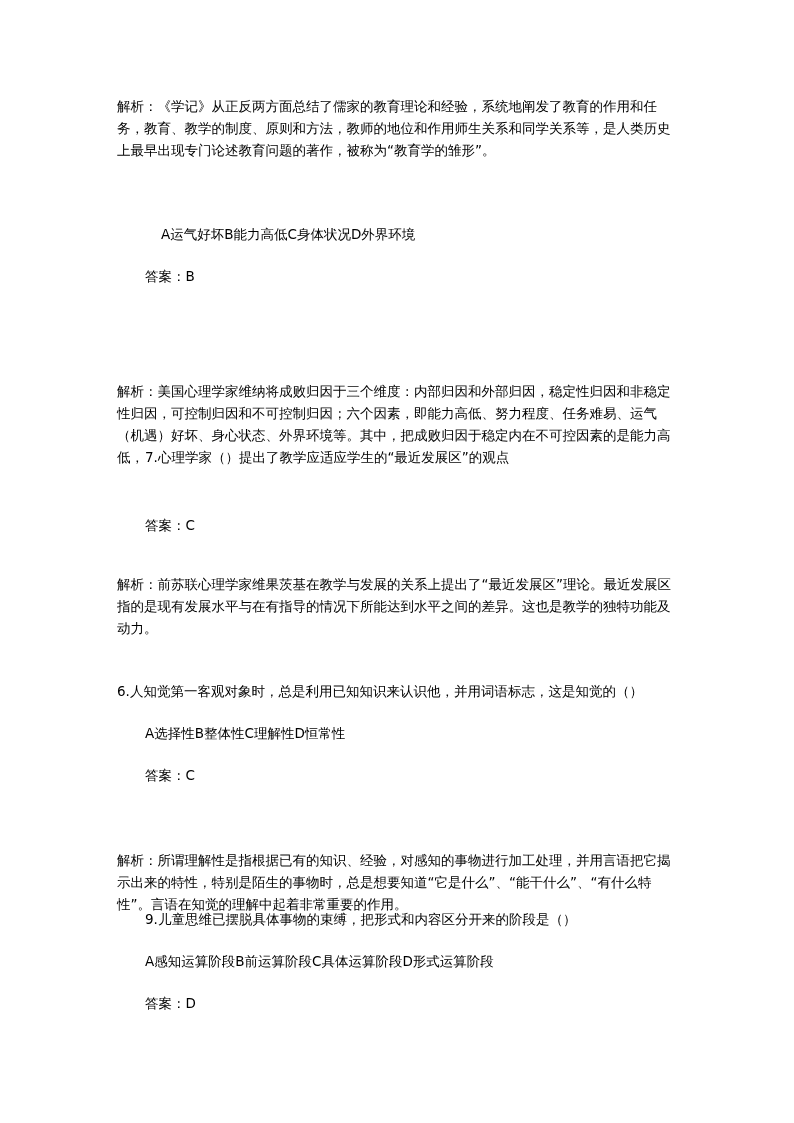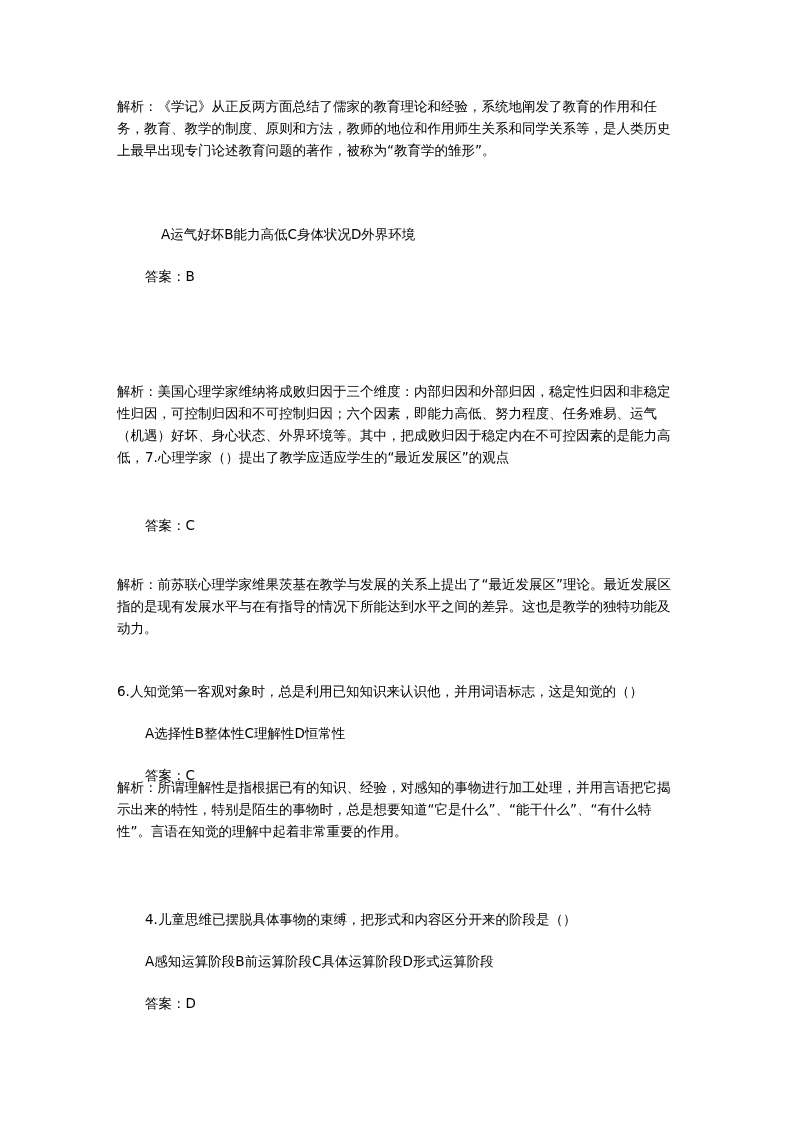--- a/index.html
+++ b/index.html
@@ -24,18 +24,18 @@
 
   <div class="para indent" style="top:446px;">7.心理学家（）提出了教学应适应学生的“最近发展区”的观点</div>
   <div class="para indent" style="top:514px;">答案：C</div>
 
   <div class="para" style="top:573px;">解析：前苏联心理学家维果茨基在教学与发展的关系上提出了“最近发展区”理论。最近发展区指的是现有发展水平与在有指导的情况下所能达到水平之间的差异。这也是教学的独特功能及动力。</div>
 
   <div class="para q8" style="top:680px; width:560px;">6.人知觉第一客观对象时，总是利用已知知识来认识他，并用词语标志，这是知觉的（）</div>
   <div class="para indent" style="top:722px;">A选择性B整体性C理解性D恒常性</div>
   <div class="para indent" style="top:764px;">答案：C</div>
 
-  <div class="para" style="top:776px;">解析：所谓理解性是指根据已有的知识、经验，对感知的事物进行加工处理，并用言语把它揭示出来的特性，特别是陌生的事物时，总是想要知道“它是什么”、“能干什么”、“有什么特性”。言语在知觉的理解中起着非常重要的作用。</div>
+  <div class="para" style="top:849px;">解析：所谓理解性是指根据已有的知识、经验，对感知的事物进行加工处理，并用言语把它揭示出来的特性，特别是陌生的事物时，总是想要知道“它是什么”、“能干什么”、“有什么特性”。言语在知觉的理解中起着非常重要的作用。</div>
 
-  <div class="para indent" style="top:908px;">4.儿童思维已摆脱具体事物的束缚，把形式和内容区分开来的阶段是（）</div>
+  <div class="para indent" style="top:908px;">9.儿童思维已摆脱具体事物的束缚，把形式和内容区分开来的阶段是（）</div>
   <div class="para indent" style="top:992px;">答案：D</div>
   <div class="para indent" style="top:950px;">A感知运算阶段B前运算阶段C具体运算阶段D形式运算阶段</div>
 </div>
 
 </body></html>

